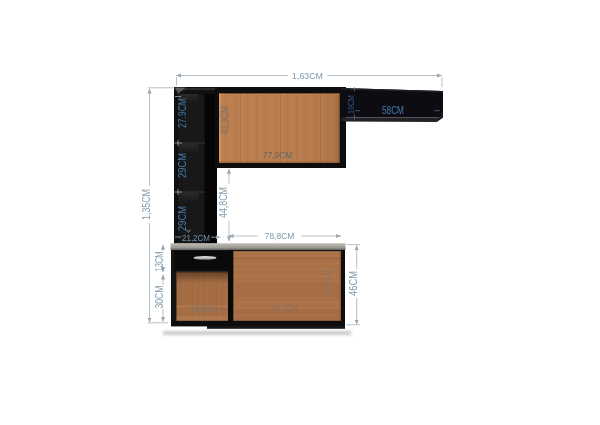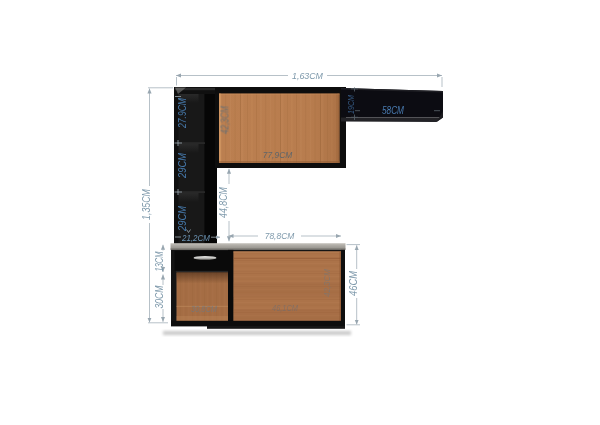--- a/index.html
+++ b/index.html
@@ -1,16 +1,16 @@
 <!DOCTYPE html>
 <html><head>
 <meta charset="utf-8">
 <style>
   html,body{margin:0;padding:0;background:#ffffff;}
-  #stage{position:relative;width:600px;height:425px;background:#fff;overflow:hidden;filter:blur(0.33px);font-style:italic;}
+  #stage{position:relative;width:600px;height:425px;background:#fff;overflow:hidden;filter:blur(0.33px);}
   svg{position:absolute;left:0;top:0;}
   text{font-family:"Liberation Sans", sans-serif;}
 </style>
 </head>
 <body>
 <div id="stage">
 <svg width="600" height="425" viewBox="0 0 600 425">
   <defs>
 
     <pattern id="wood1" patternUnits="userSpaceOnUse" width="40" height="80">

